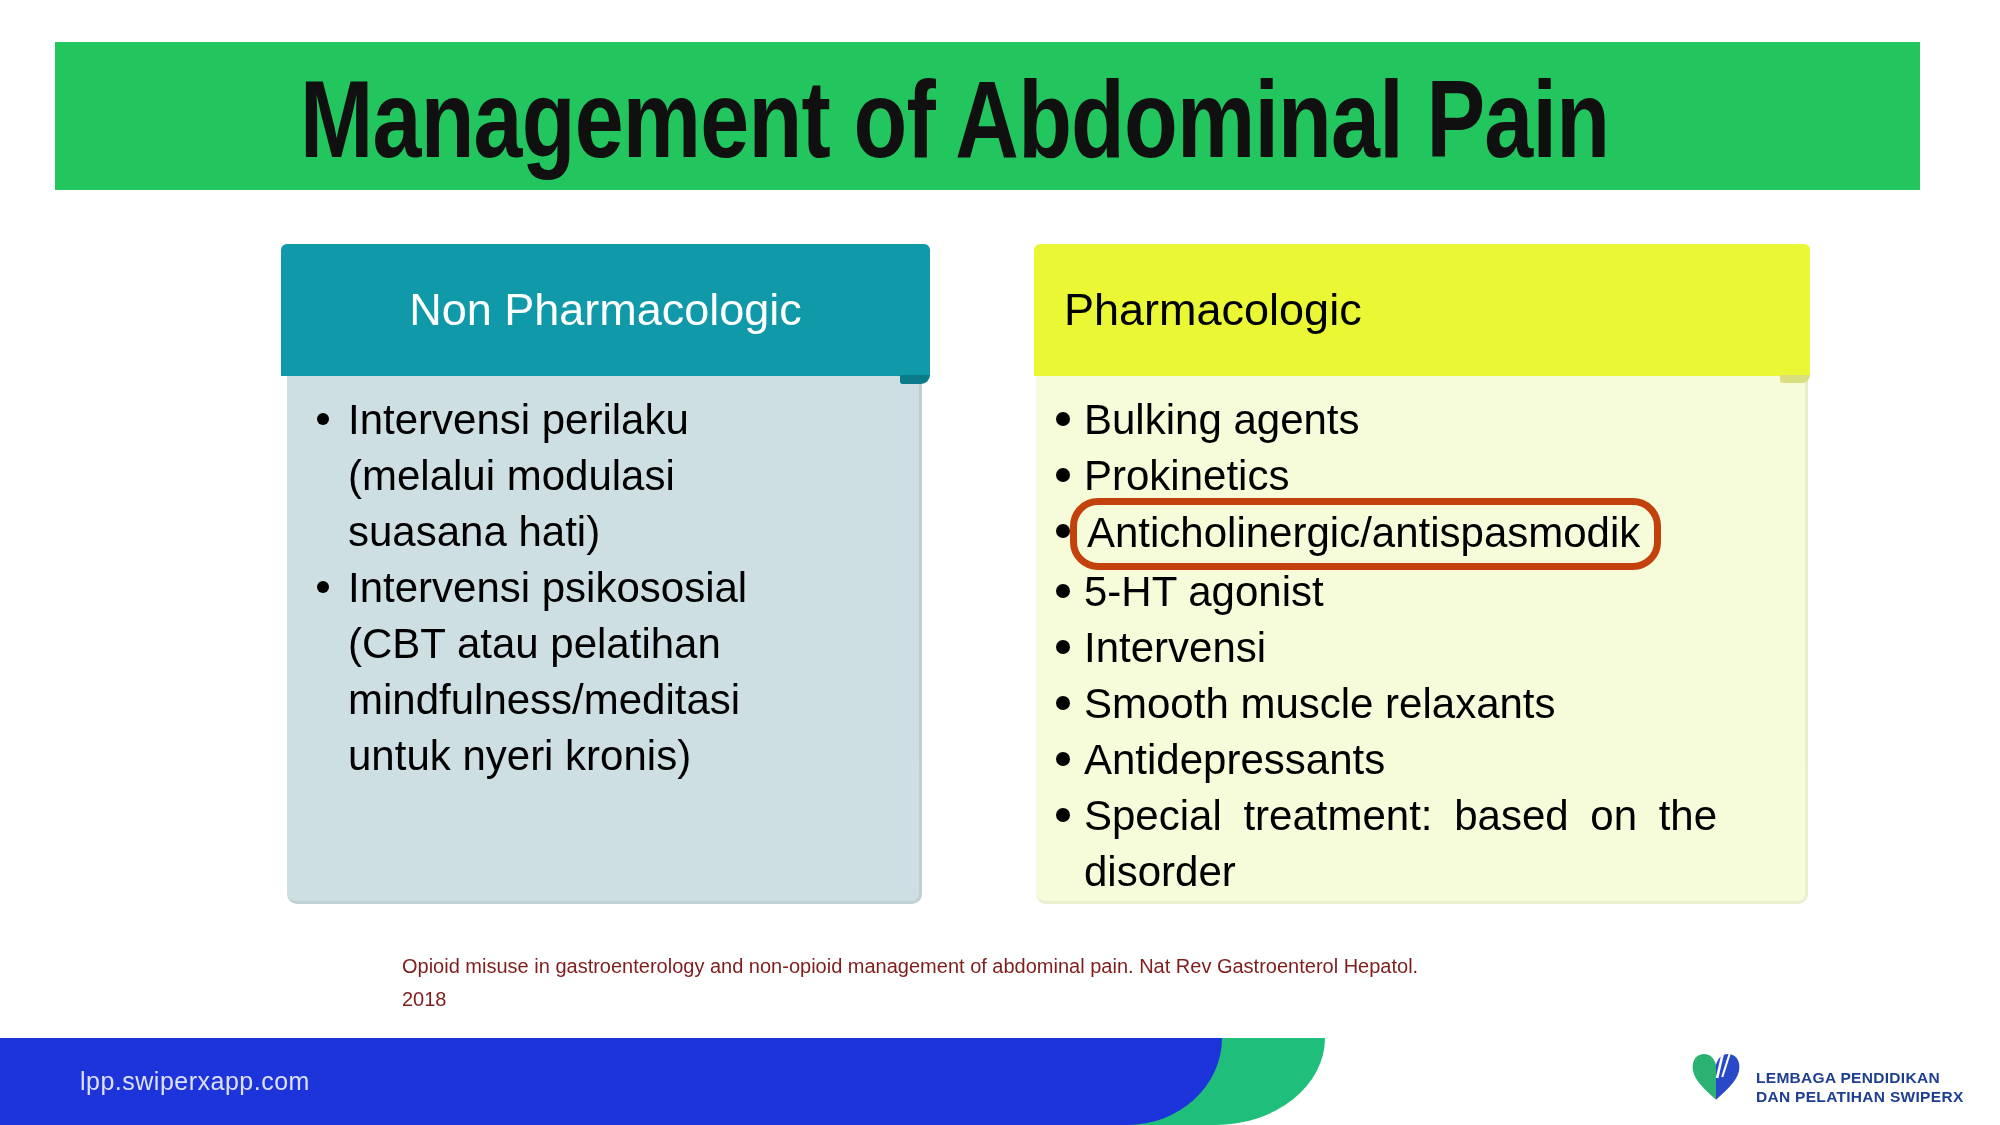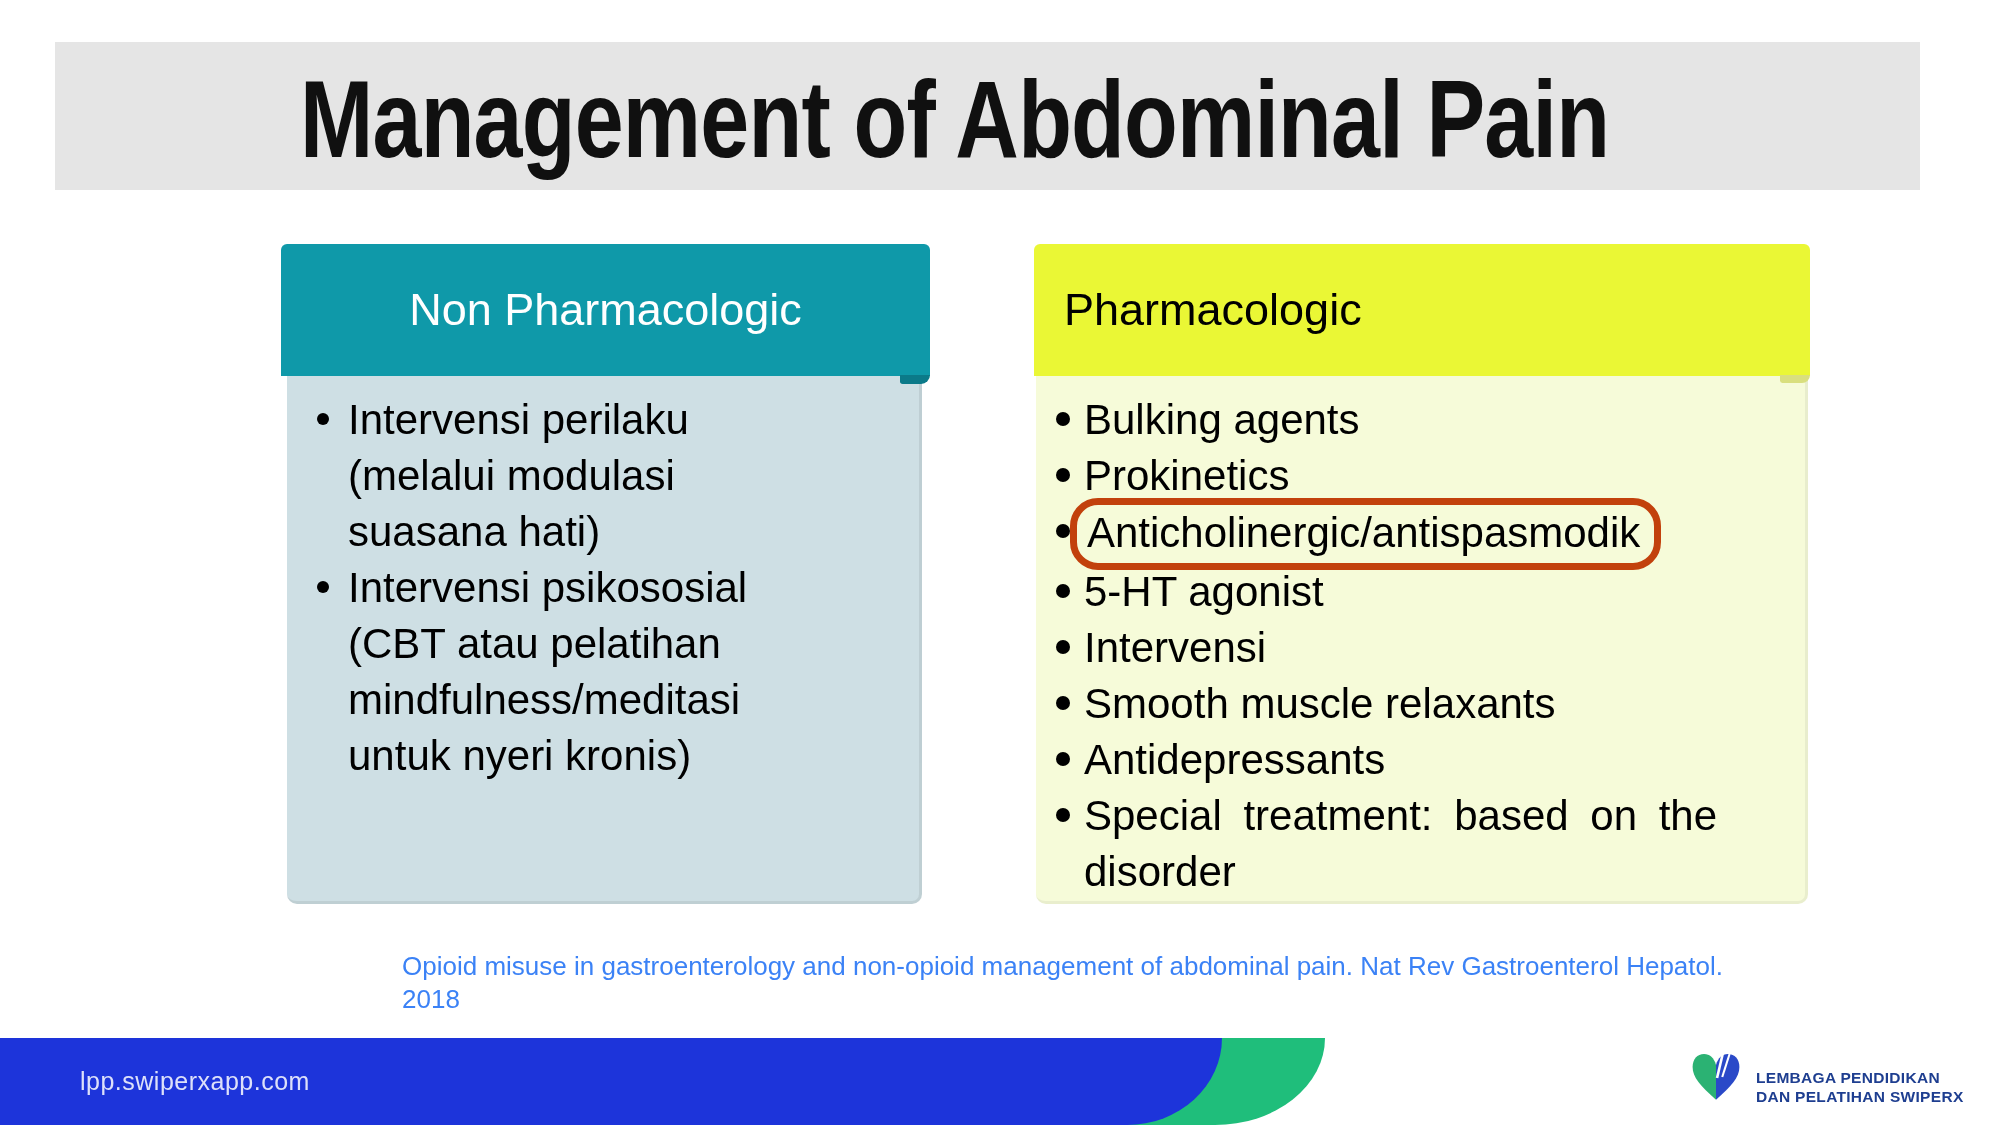--- a/index.html
+++ b/index.html
@@ -3,21 +3,21 @@
 <meta charset="utf-8">
 <style>
   html,body{margin:0;padding:0;background:#ffffff;}
   .slide{
     position:relative;width:2000px;height:1125px;background:#ffffff;overflow:hidden;
     font-family:"Liberation Sans",sans-serif;color:#000;
   }
   
   .title-banner{
     position:absolute;left:55px;top:42px;width:1865px;height:148px;
-    background:#e5e5e5;display:flex;align-items:center;
+    background:#22c55e;display:flex;align-items:center;
   }
   .title-text{
     margin-left:245px;font-size:110px;font-weight:bold;color:#101010;
     white-space:nowrap;letter-spacing:-1px;
     transform:scaleX(0.80);transform-origin:0 50%;
     line-height:1;padding-top:6px;
   }
   
   .col{position:absolute;top:244px;}
   .col-left{left:281px;width:649px;}
@@ -66,21 +66,21 @@
   .col-right ul.bullets li::before{left:-28px;top:20px;width:14px;height:14px;}
   li.justified{word-spacing:10px;}
   .redbox{
     display:inline-block;white-space:nowrap;
     border:7px solid #c2410c;border-radius:28px;
     padding:0 14px 2px 10px;margin:-6px 0 -6px -14px;
   }
   
   .citation{
     position:absolute;left:402px;top:950px;width:1340px;
-    font-size:26px;line-height:33px;color:#3b82f6;white-space:pre-line;
+    font-size:20px;line-height:33px;color:#7f1d1d;white-space:pre-line;
   }
   
   .footer-green{
     position:absolute;left:0;top:1038px;width:1325px;height:87px;
     background:#1FBE7B;border-bottom-right-radius:110px 87px;
   }
   .footer-blue{
     position:absolute;left:0;top:0;width:1222px;height:87px;
     background:#1D34DA;border-bottom-right-radius:95px 87px;
   }

